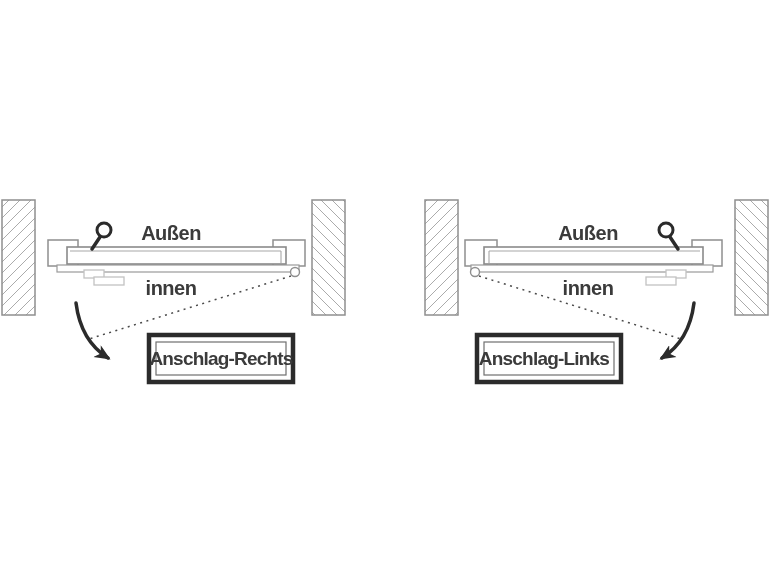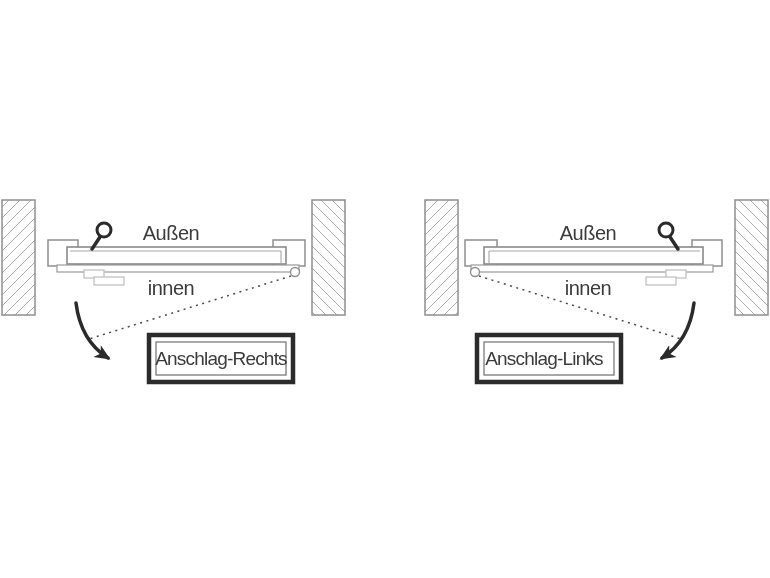--- a/index.html
+++ b/index.html
@@ -7,20 +7,21 @@
     padding: 0;
     background: #ffffff;
   }
   .stage {
     position: relative;
     width: 770px;
     height: 578px;
     background: #ffffff;
     overflow: hidden;
     font-family: "Liberation Sans", sans-serif;
+    font-weight: bold;
   }
   svg { display: block; }
   .wall { fill: url(#hatchF); stroke: #8f8f8f; stroke-width: 1.5; }
   .wallB { fill: url(#hatchB); stroke: #8f8f8f; stroke-width: 1.5; }
   .frame { fill: #ffffff; stroke: #8f8f8f; stroke-width: 1.5; }
   .leaf { fill: #ffffff; stroke: #8a8a8a; stroke-width: 1.6; }
   .leaf-inner { fill: none; stroke: #a8a8a8; stroke-width: 1.1; }
   .strip { fill: #ffffff; stroke: #9a9a9a; stroke-width: 1.2; }
   .bracket { fill: #ffffff; stroke: #c2c2c2; stroke-width: 1.3; }
   .pivot { fill: #ffffff; stroke: #8f8f8f; stroke-width: 1.4; }

